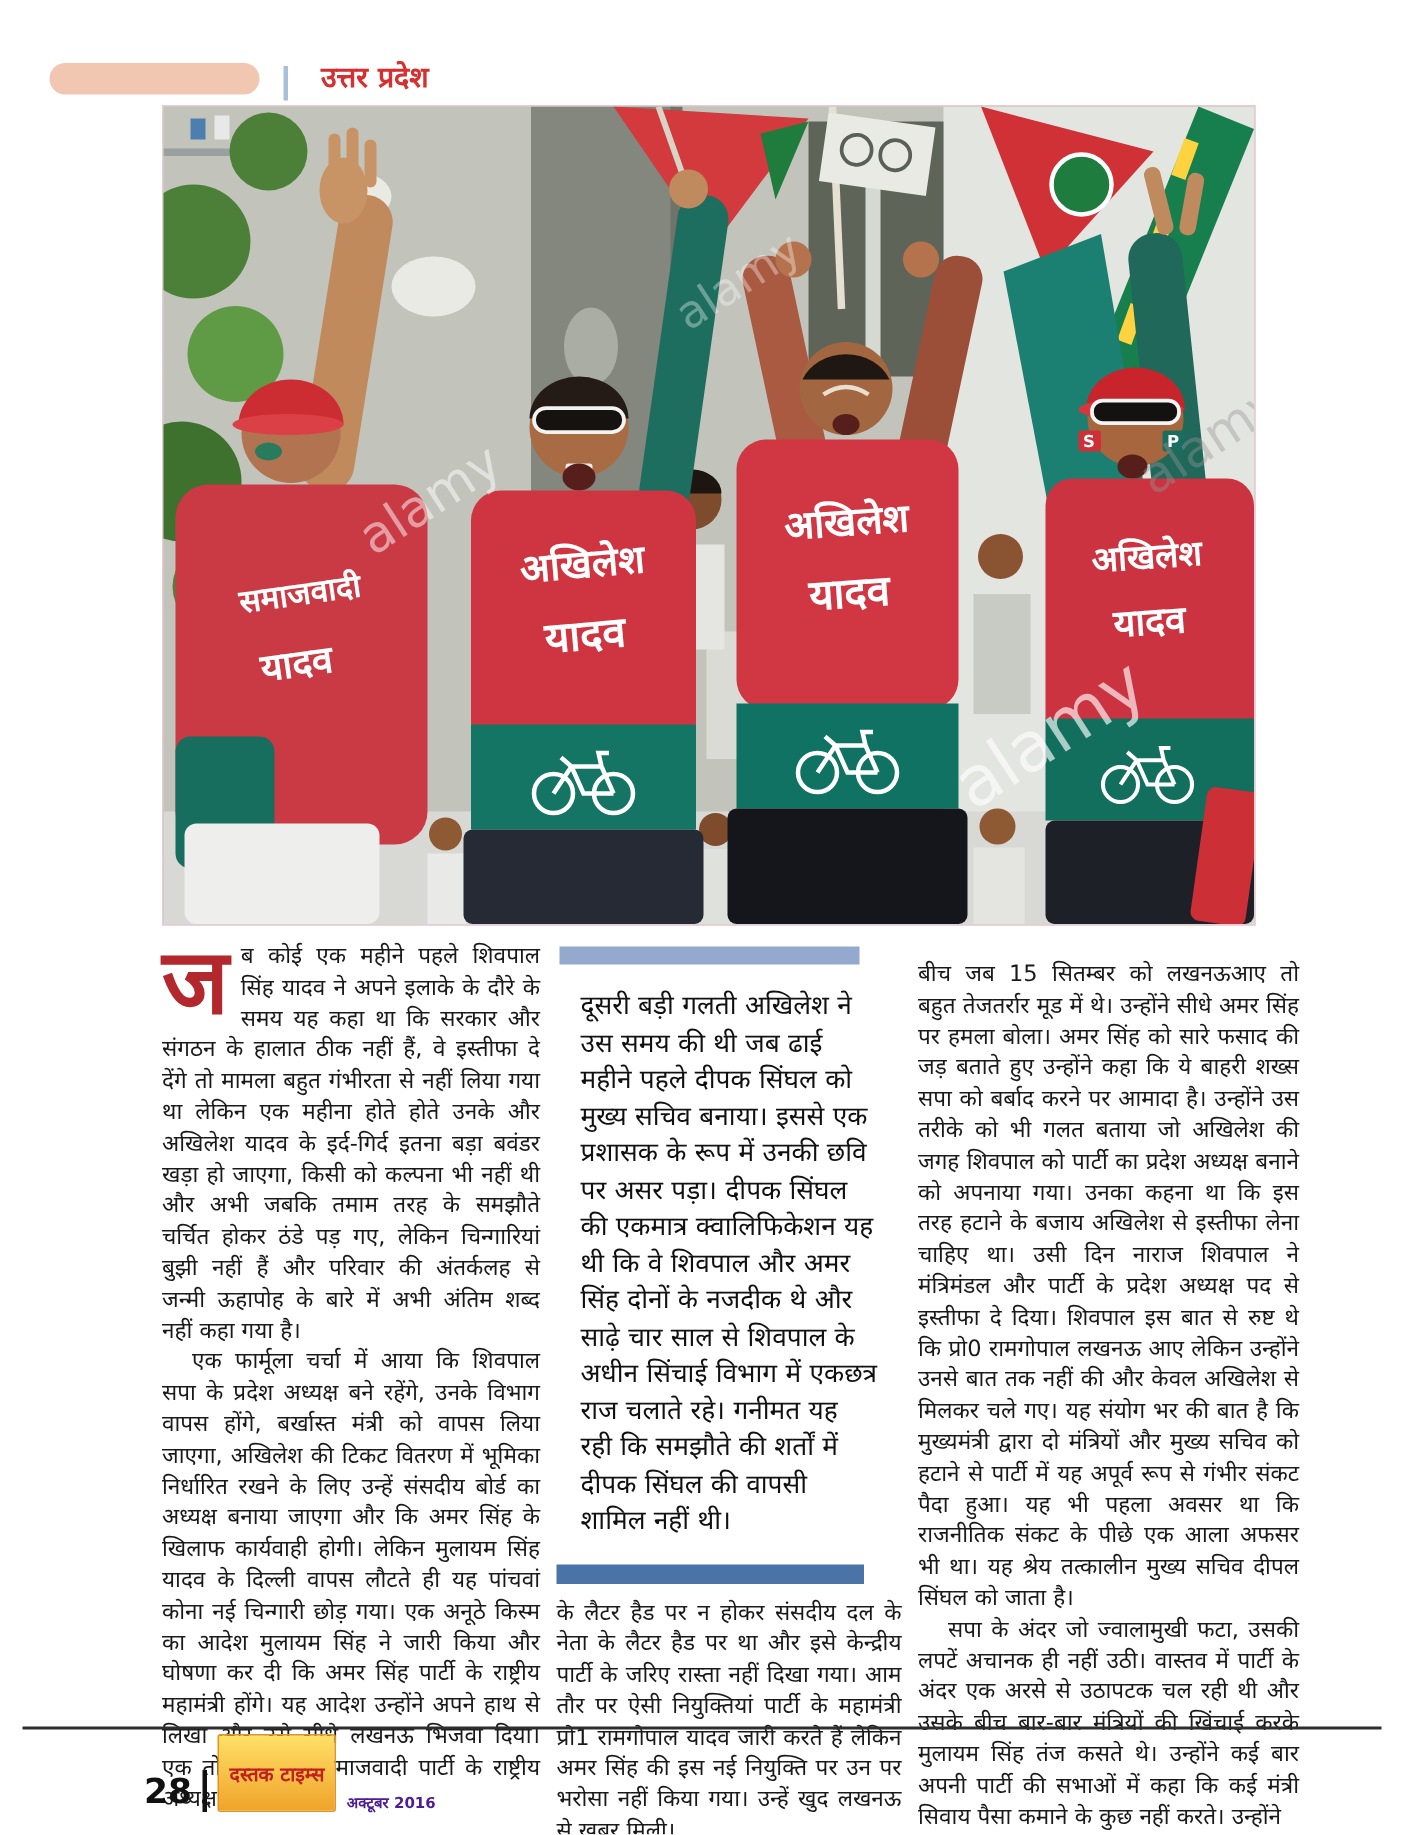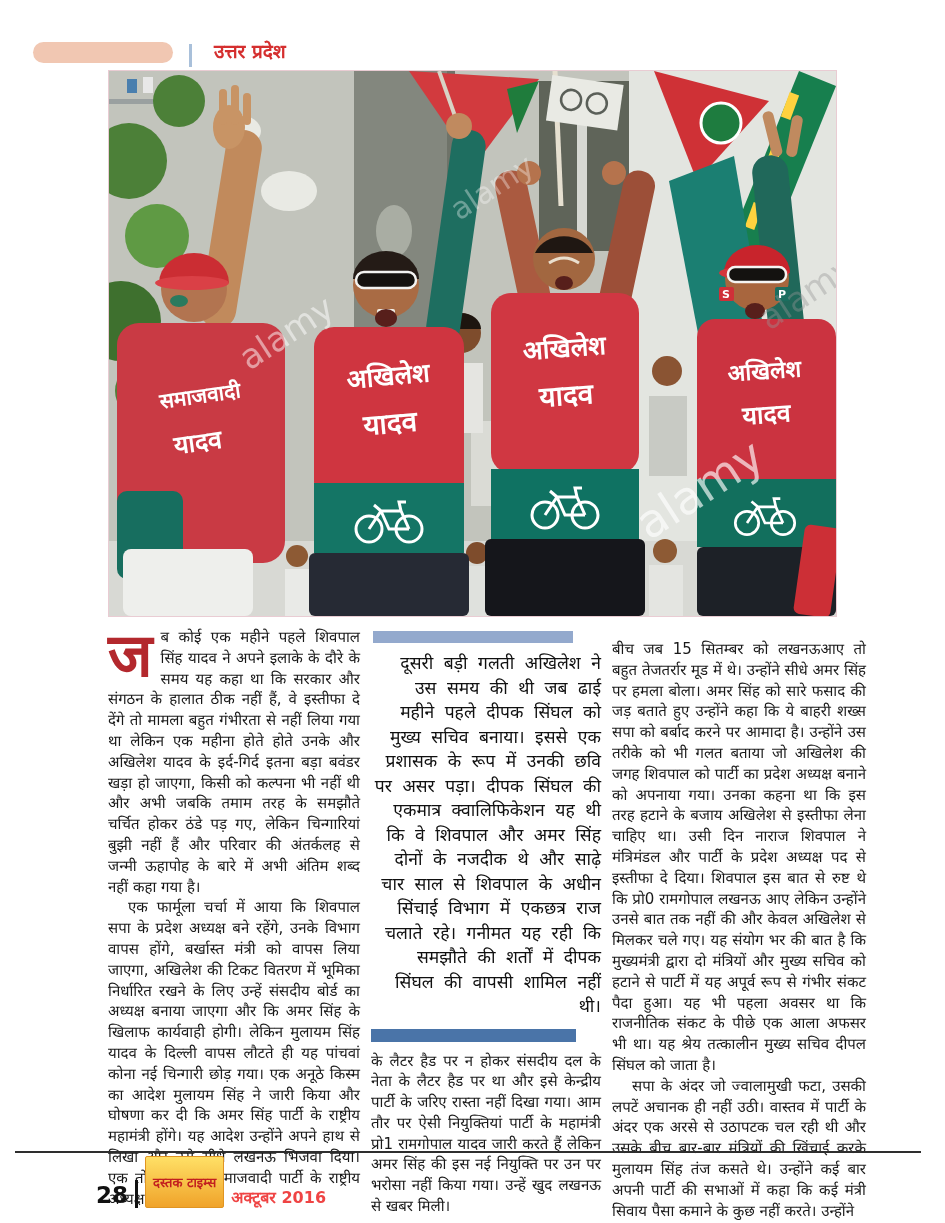--- a/index.html
+++ b/index.html
@@ -24,30 +24,30 @@
   .colC{width:254px;flex:none;margin-top:12px;}
   .para{margin:0;font-size:15px;line-height:20.8px;text-align:justify;color:#191919;}
   .para.indent{text-indent:20px;}
   .dropcap{float:left;font-size:60px;line-height:50px;font-weight:bold;color:#b3282d;
            margin:3px 8px 0 0;font-family:"DejaVu Serif",serif;}
 
   
   .pullquote{margin:0 0 9px 0;}
   .pq-bar-top{width:200px;height:12px;background:#93a9cd;margin:4px 0 9px 2px;}
   .pq-bar-bottom{width:205px;height:13px;background:#4a74a8;margin:9px 0 0 0;}
-  .pq-text{margin:0;font-size:17.5px;line-height:24.5px;color:#101010;text-align:right;font-family:Liberation Mono, monospace;}
+  .pq-text{margin:16px;font-size:17.5px;line-height:24.5px;color:#101010;text-align:left;}
 
   
   .footer-rule{position:absolute;left:15px;top:1151px;width:906px;height:2px;background:#2e2e2e;}
   .footer-row{position:absolute;left:96px;top:1156px;display:flex;align-items:flex-end;gap:7px;}
   .page-number{font-size:23px;font-weight:bold;color:#111;font-family:"DejaVu Sans",sans-serif;}
   .footer-bar{width:3px;height:28px;background:#111;}
   .mag-logo{background:linear-gradient(#ffe066,#f0a32a);color:#c21f1f;font-weight:bold;
             font-size:13px;padding:16px 7px;border:1px solid #e09422;border-radius:2px;}
-  .issue-date{color:#ef4444;font-weight:bold;font-size:16px;}
+  .issue-date{color:#4c1d95;font-weight:bold;font-size:10px;}
 </style>
 </head>
 <body>
 
 <div class="page">
 
   <div class="masthead-pill"></div>
   <div class="header-sep"></div>
   <div class="section-title">उत्तर प्रदेश</div>
 

